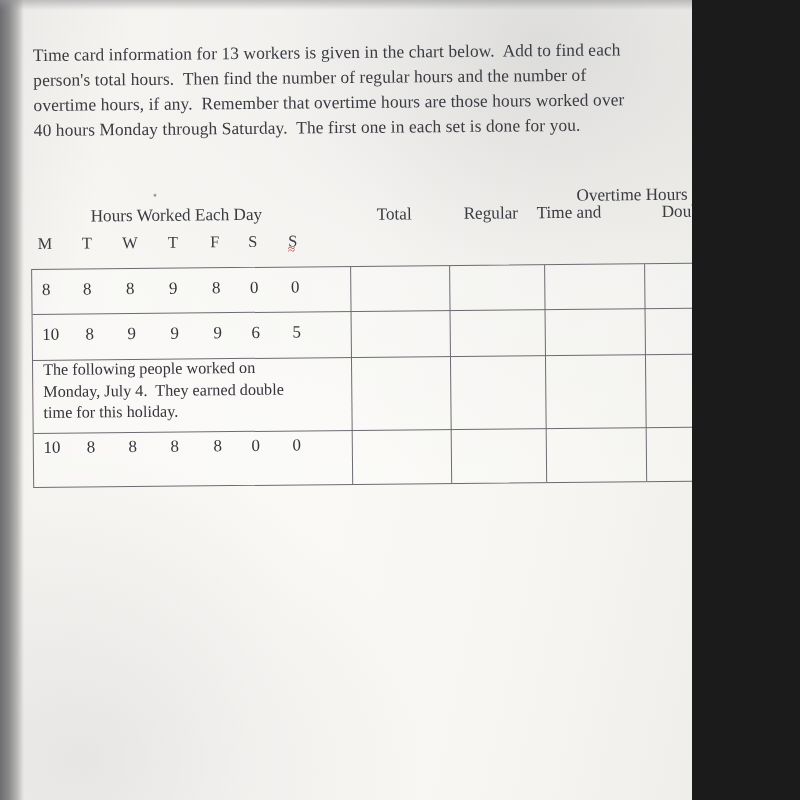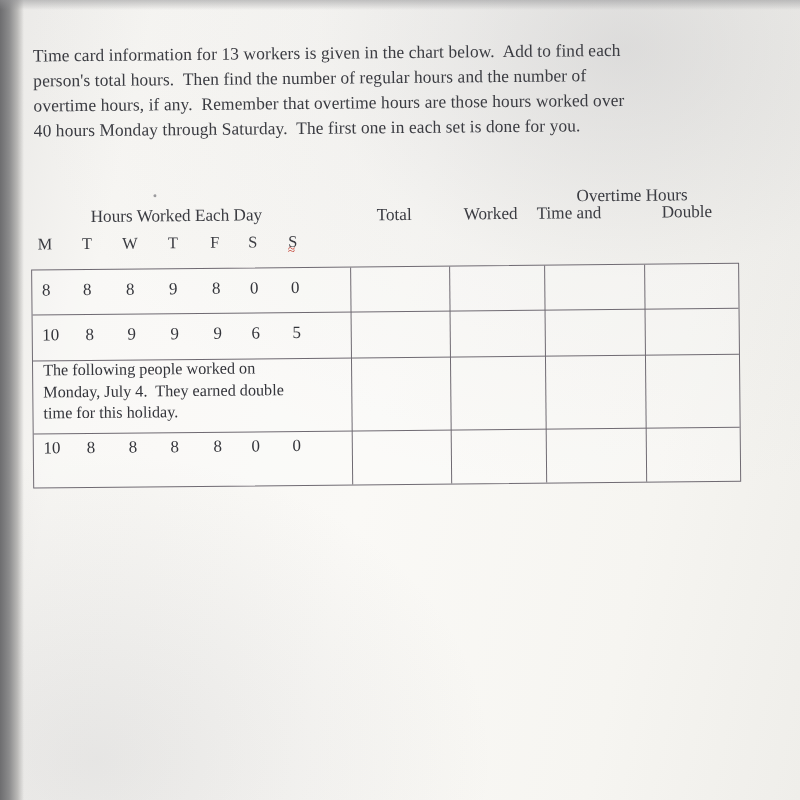--- a/index.html
+++ b/index.html
@@ -2,21 +2,21 @@
 <html><head>
 <meta charset="utf-8">
 <style>
   html, body {
     margin: 0;
     padding: 0;
     background: #1b1b1b;
   }
   #page {
     position: relative;
-    width: 800px;
+    width: 692px;
     height: 800px;
     overflow: hidden;
     font-family: "Liberation Serif", "DejaVu Serif", serif;
     background: #f3f2ef;
   }
 
   
   #paper {
     position: absolute;
     inset: 0;
@@ -204,21 +204,21 @@
       <span class="ln">person's total hours.  Then find the number of regular hours and the number of</span>
       <span class="ln">overtime hours, if any.  Remember that overtime hours are those hours worked over</span>
       <span class="ln">40 hours Monday through Saturday.  The first one in each set is done for you.</span>
     </div>
 
     <div id="headers">
       <div id="stray-dot"></div>
       <div class="hdr" id="hdr-hours-worked">Hours Worked Each Day</div>
       <div class="hdr" id="hdr-overtime">Overtime Hours</div>
       <div class="hdr" id="hdr-total">Total</div>
-      <div class="hdr" id="hdr-regular">Worked</div>
+      <div class="hdr" id="hdr-regular">Regular</div>
       <div class="hdr" id="hdr-time-and">Time and</div>
       <div class="hdr" id="hdr-double">Double</div>
 
       <div id="day-letters">
         <span class="day" style="left:46px">M</span>
         <span class="day" style="left:88px">T</span>
         <span class="day" style="left:131px">W</span>
         <span class="day" style="left:174px">T</span>
         <span class="day" style="left:216px">F</span>
         <span class="day" style="left:254px">S</span>

